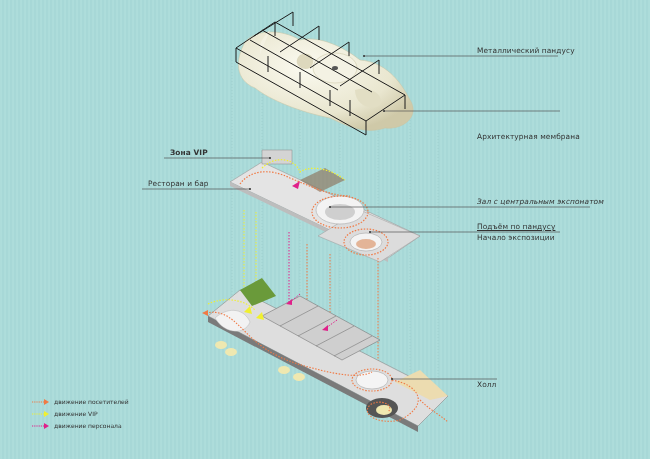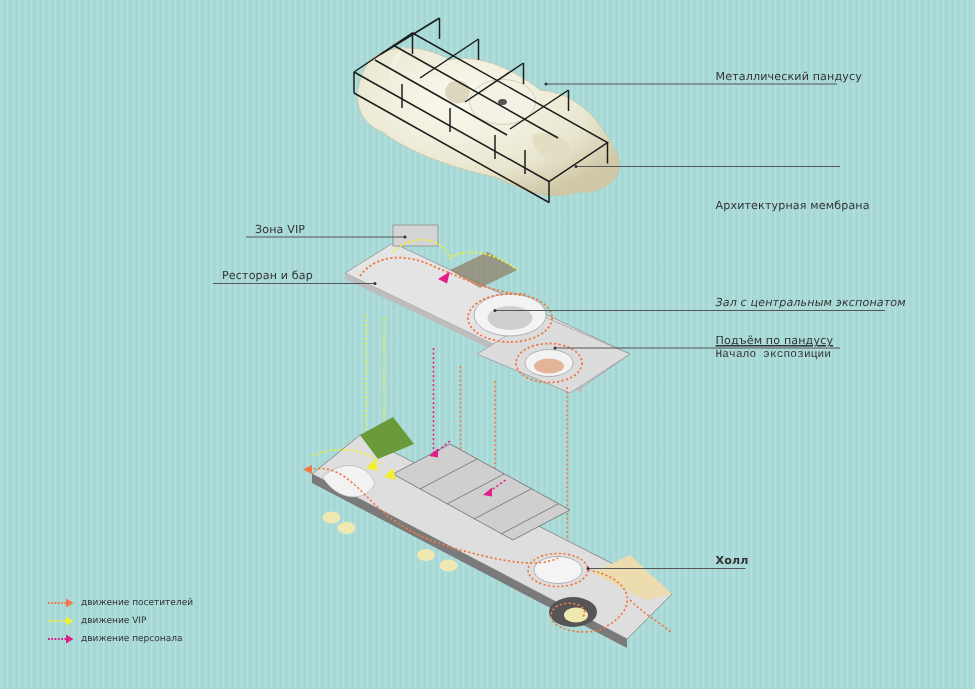--- a/index.html
+++ b/index.html
@@ -168,24 +168,24 @@
     </g>
     <g>
       <line x1="32" y1="426" x2="45" y2="426" stroke="#e0208a" stroke-width="1.2" stroke-dasharray="1.2,1"></line>
       <polygon points="44,423 49,426 44,429" fill="#e0208a"></polygon>
     </g>
   </g>
 </svg>
 
 <div class="lbl" style="left:477px;top:46px;">Металлический пандусу</div>
 <div class="lbl" style="left:477px;top:101px;margin-top:31px;">Архитектурная мембрана</div>
-<div class="lbl" style="left:170px;top:148px;">Зона VIP</div>
+<div class="lbl" style="left:170px;top:148px;font-weight:bold;">Зона VIP</div>
 <div class="lbl" style="left:148px;top:179px;">Ресторан и бар</div>
 <div class="lbl" style="left:477px;top:197px;font-style:italic;">Зал с центральным экспонатом</div>
 <div class="lbl" style="left:477px;top:222px;text-decoration:underline;">Подъём по пандусу</div>
-<div class="lbl" style="left:477px;top:233px;font-family:Liberation Mono, monospace;">Начало экспозиции</div>
-<div class="lbl" style="left:477px;top:369px;font-weight:bold;">Холл</div>
+<div class="lbl" style="left:477px;top:233px;">Начало экспозиции</div>
+<div class="lbl" style="left:477px;top:380px;">Холл</div>
 
 <div>
   <div class="leg" style="left:54px;top:398px;">движение посетителей</div>
   <div class="leg" style="left:54px;top:410px;">движение VIP</div>
   <div class="leg" style="left:54px;top:422px;">движение персонала</div>
 </div>
 
 </body></html>

